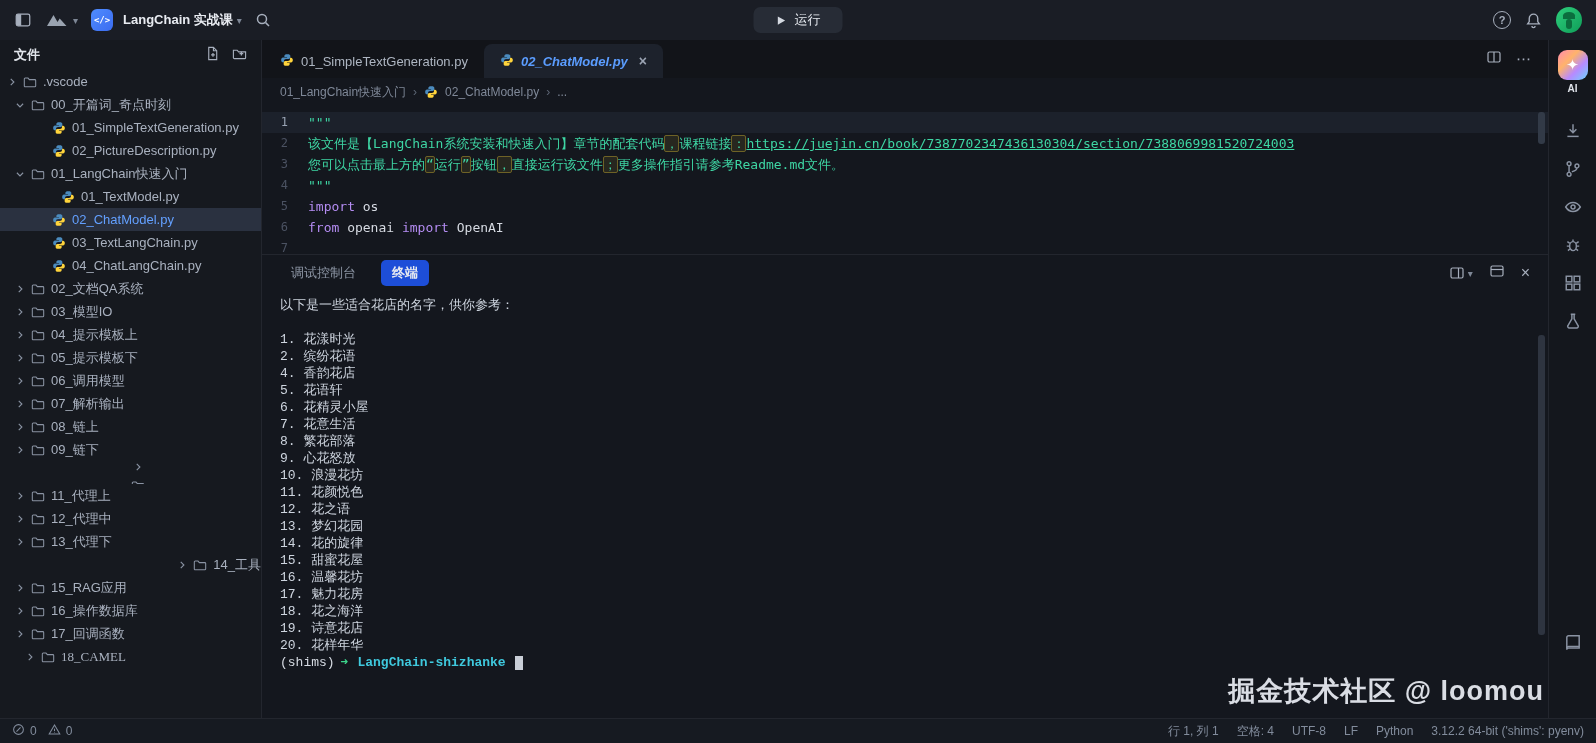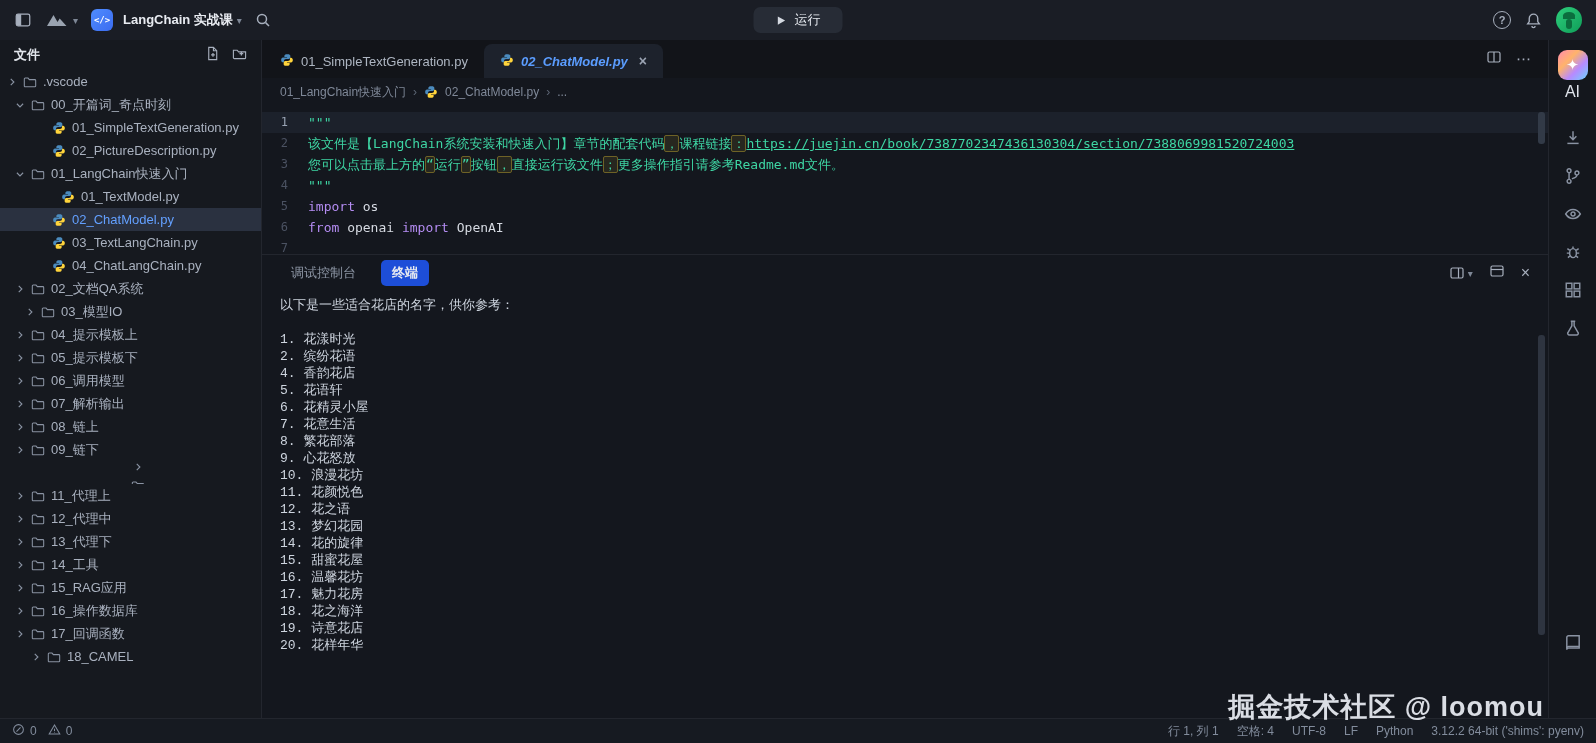--- a/index.html
+++ b/index.html
@@ -80,32 +80,32 @@
   .p-arrow { color:#3dd68c; font-weight:bold; margin:0 9px 0 6px; }
   .p-cwd { color:#3fc9de; font-weight:bold; }
   .p-cursor { display:inline-block; width:8px; height:14px; background:#c9ced7; margin-left:9px; }
   .term-scroll { position:absolute; right:3px; top:44px; width:7px; height:300px; background:#2e3440; border-radius:3px; }
 
   
   .activitybar { flex:0 0 48px; background:#14171d; border-left:1px solid #23262e; display:flex; flex-direction:column; align-items:center; padding-top:10px; }
   .ai-block { display:flex; flex-direction:column; align-items:center; gap:3px; margin-bottom:18px; }
   .ai-badge { width:30px; height:30px; border-radius:9px; background:linear-gradient(135deg,#ff8ab0 0%,#ffb36b 35%,#b78aff 65%,#6bd5ff 100%);
     display:flex; align-items:center; justify-content:center; color:#fff; font-size:15px; }
-  .ai-label { font-size:16px; font-weight:400; color:#dfe3ea; }
+  .ai-label { font-size:10px; font-weight:700; color:#dfe3ea; }
   .act-icon { height:38px; display:flex; align-items:center; justify-content:center; color:#8a93a3; }
   .act-spacer { flex:1; }
   .act-bottom { margin-bottom:56px; }
 
   
   .statusbar { flex:0 0 25px; background:#161a21; border-top:1px solid #23262e; display:flex; align-items:center; padding:0 12px; font-size:12px; color:#828c9c; }
   .sb-left { display:flex; align-items:center; gap:5px; }
   .sb-item { display:flex; align-items:center; gap:4px; }
   .sb-right { margin-left:auto; display:flex; align-items:center; gap:18px; }
 
-  .watermark { position:absolute; right:52px; bottom:18px; font-size:27px; font-weight:600; letter-spacing:1px;
+  .watermark { position:absolute; right:52px; bottom:34px; font-size:27px; font-weight:600; letter-spacing:1px;
     color:rgba(233,237,243,.93); z-index:60; pointer-events:none;margin-top:32px; }
 </style>
 </head>
 <body>
 
 <div class="app" data-interactable="false">
 
   <div class="topbar" data-interactable="false">
     <div class="tb-left" data-interactable="false">
       <span class="icon-btn" data-interactable="true">
@@ -271,21 +271,21 @@
                 <path d="M6 3l5 5-5 5"></path>
               </svg>
             </span>
             <span class="fic" data-interactable="false">
               <svg width="14" height="14" viewBox="0 0 16 16" fill="none" stroke="#8a93a3" stroke-width="1.2">
                 <path d="M1.5 12.5v-8a1 1 0 0 1 1-1h3.2l1.6 1.8h6.2a1 1 0 0 1 1 1v6.2a1 1 0 0 1-1 1h-11a1 1 0 0 1-1-1z"></path>
               </svg>
             </span>
             <span class="lbl" data-interactable="false">02_文档QA系统</span>
           </div>
-          <div class="row" data-interactable="true" style="padding-left: 24px;">
+          <div class="row" data-interactable="true" style="padding-left: 14px;">
             <span class="chev" data-interactable="false">
               <svg width="10" height="10" viewBox="0 0 16 16" fill="none" stroke="#8a93a3" stroke-width="1.8">
                 <path d="M6 3l5 5-5 5"></path>
               </svg>
             </span>
             <span class="fic" data-interactable="false">
               <svg width="14" height="14" viewBox="0 0 16 16" fill="none" stroke="#8a93a3" stroke-width="1.2">
                 <path d="M1.5 12.5v-8a1 1 0 0 1 1-1h3.2l1.6 1.8h6.2a1 1 0 0 1 1 1v6.2a1 1 0 0 1-1 1h-11a1 1 0 0 1-1-1z"></path>
               </svg>
             </span>
@@ -414,21 +414,21 @@
                 <path d="M6 3l5 5-5 5"></path>
               </svg>
             </span>
             <span class="fic" data-interactable="false">
               <svg width="14" height="14" viewBox="0 0 16 16" fill="none" stroke="#8a93a3" stroke-width="1.2">
                 <path d="M1.5 12.5v-8a1 1 0 0 1 1-1h3.2l1.6 1.8h6.2a1 1 0 0 1 1 1v6.2a1 1 0 0 1-1 1h-11a1 1 0 0 1-1-1z"></path>
               </svg>
             </span>
             <span class="lbl" data-interactable="false">13_代理下</span>
           </div>
-          <div class="row" data-interactable="true" style="padding-left: 14px;">
+          <div class="row" data-interactable="true" style="padding-left: 14px; justify-content: flex-end;">
             <span class="chev" data-interactable="false">
               <svg width="10" height="10" viewBox="0 0 16 16" fill="none" stroke="#8a93a3" stroke-width="1.8">
                 <path d="M6 3l5 5-5 5"></path>
               </svg>
             </span>
             <span class="fic" data-interactable="false">
               <svg width="14" height="14" viewBox="0 0 16 16" fill="none" stroke="#8a93a3" stroke-width="1.2">
                 <path d="M1.5 12.5v-8a1 1 0 0 1 1-1h3.2l1.6 1.8h6.2a1 1 0 0 1 1 1v6.2a1 1 0 0 1-1 1h-11a1 1 0 0 1-1-1z"></path>
               </svg>
             </span>
@@ -466,21 +466,21 @@
                 <path d="M6 3l5 5-5 5"></path>
               </svg>
             </span>
             <span class="fic" data-interactable="false">
               <svg width="14" height="14" viewBox="0 0 16 16" fill="none" stroke="#8a93a3" stroke-width="1.2">
                 <path d="M1.5 12.5v-8a1 1 0 0 1 1-1h3.2l1.6 1.8h6.2a1 1 0 0 1 1 1v6.2a1 1 0 0 1-1 1h-11a1 1 0 0 1-1-1z"></path>
               </svg>
             </span>
             <span class="lbl" data-interactable="false">17_回调函数</span>
           </div>
-          <div class="row" data-interactable="true" style="padding-left: 30px;">
+          <div class="row" data-interactable="true" style="padding-left: 24px; font-family: Liberation Serif, serif;">
             <span class="chev" data-interactable="false">
               <svg width="10" height="10" viewBox="0 0 16 16" fill="none" stroke="#8a93a3" stroke-width="1.8">
                 <path d="M6 3l5 5-5 5"></path>
               </svg>
             </span>
             <span class="fic" data-interactable="false">
               <svg width="14" height="14" viewBox="0 0 16 16" fill="none" stroke="#8a93a3" stroke-width="1.2">
                 <path d="M1.5 12.5v-8a1 1 0 0 1 1-1h3.2l1.6 1.8h6.2a1 1 0 0 1 1 1v6.2a1 1 0 0 1-1 1h-11a1 1 0 0 1-1-1z"></path>
               </svg>
             </span>
@@ -587,20 +587,26 @@
               <div class="tline" data-interactable="false">12. 花之语</div>
               <div class="tline" data-interactable="false">13. 梦幻花园</div>
               <div class="tline" data-interactable="false">14. 花的旋律</div>
               <div class="tline" data-interactable="false">15. 甜蜜花屋</div>
               <div class="tline" data-interactable="false">16. 温馨花坊</div>
               <div class="tline" data-interactable="false">17. 魅力花房</div>
               <div class="tline" data-interactable="false">18. 花之海洋</div>
               <div class="tline" data-interactable="false">19. 诗意花店</div>
               <div class="tline" data-interactable="false">20. 花样年华</div>
             </div>
+          <div class="prompt-line" data-interactable="false">
+            <span class="p-venv" data-interactable="false">(shims)</span>
+            <span class="p-arrow" data-interactable="false">➜</span>
+            <span class="p-cwd" data-interactable="false">LangChain-shizhanke</span>
+            <span class="p-cursor" data-interactable="false"></span>
+          </div>
           <div class="term-scroll" data-interactable="true"></div>
         </div>
       </div>
     </div>
 
     <div class="activitybar" data-interactable="false">
       <div class="ai-block" data-interactable="true">
         <span class="ai-badge" data-interactable="false">✦</span>
         <span class="ai-label" data-interactable="false">AI</span>
       </div>

